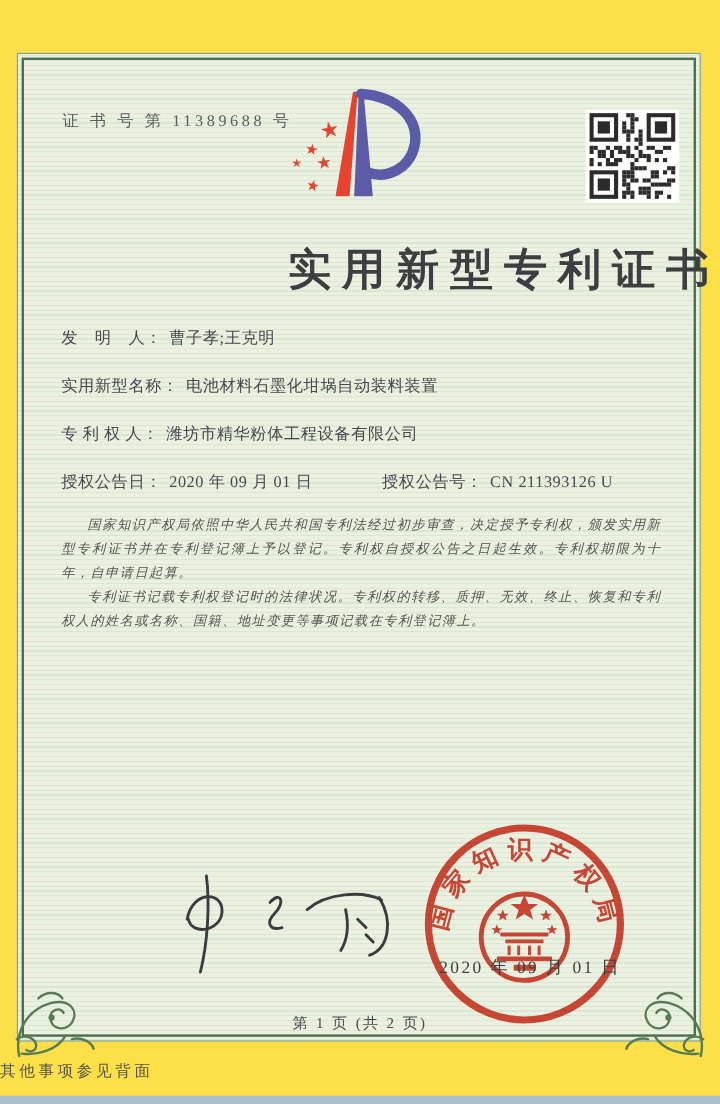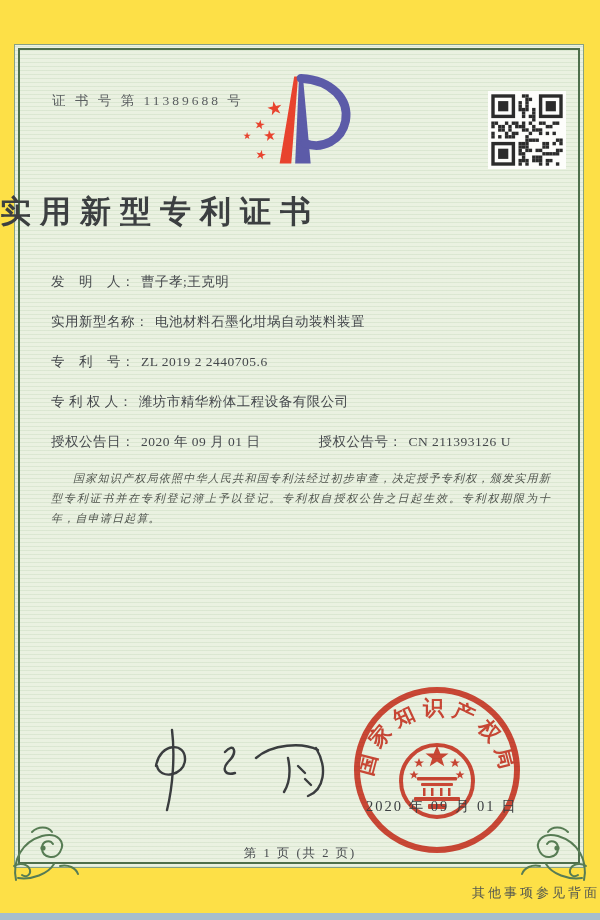--- a/index.html
+++ b/index.html
@@ -15,36 +15,36 @@
     border:1px solid #86a183;background:
       repeating-linear-gradient(0deg, rgba(150,185,140,.18) 0 1px, rgba(0,0,0,0) 1px 4px),
       #eaf1e1;
     box-sizing:border-box;
   }
   .frame-inner{position:absolute;left:3px;top:3px;right:3px;bottom:3px;border:2.5px solid #4e6f4c;}
   .cert-no{position:absolute;left:52px;top:92px;font-size:13.5px;letter-spacing:3px;color:#5a5e60;}
   .logo{position:absolute;left:237px;top:64px;}
   .qr{position:absolute;left:488px;top:91px;background:#fdfdfb;}
   .title{
-    position:absolute;left:0;top:191px;width:100%;text-align:left;
-    font-size:31px;font-weight:700;letter-spacing:9px;color:#3c3f41;
+    position:absolute;left:0;top:201px;width:100%;text-align:right;
+    font-size:36px;font-weight:700;letter-spacing:9px;color:#3c3f41;
   }
   .content{position:absolute;left:51px;top:262px;width:500px;}
   .frow{height:40px;display:flex;align-items:center;font-size:13.5px;color:#45484c;letter-spacing:.5px;white-space:nowrap;}
   .frow .lbl{flex:none;}
   .frow .val{margin-left:6px;}
   .grant2{margin-left:58px;}
   .paras{margin-top:6px;font-size:11px;line-height:1.82;color:#51564f;letter-spacing:1.2px;text-align:justify;font-style:italic;}
   .paras p{margin:0;text-indent:2em;}
   .officer{position:absolute;left:55px;top:748px;font-size:14.5px;letter-spacing:3px;color:#3e4246;line-height:2.2;}
   .sig{position:absolute;left:130px;top:722px;}
   .seal{position:absolute;left:350px;top:683px;mix-blend-mode:multiply;opacity:.92;}
   .seal-date{position:absolute;left:366px;top:797px;font-size:14.5px;letter-spacing:2px;color:#3c3f42;z-index:4;}
   .page-footer{position:absolute;left:0;top:845px;width:100%;text-align:center;font-size:12.5px;letter-spacing:2px;color:#474b4e;}
-  .back-note{position:absolute;left:0;top:884px;width:100%;text-align:right;font-size:13px;letter-spacing:3px;color:#53574f;}
+  .back-note{position:absolute;left:0;top:884px;width:100%;text-align:left;font-size:13px;letter-spacing:3px;color:#53574f;}
   .orn{position:absolute;top:822px;z-index:2;}
   .orn.left{left:8px;}
   .orn.right{right:8px;transform:scaleX(-1);}
 </style>
 </head>
 <body>
 
 <div class="page">
 
   <div class="frame">
@@ -191,36 +191,33 @@
   <div class="content">
     <div class="frow">
       <span class="lbl">发　明　人：</span>
       <span class="val">曹子孝;王克明</span>
     </div>
     <div class="frow">
       <span class="lbl">实用新型名称：</span>
       <span class="val">电池材料石墨化坩埚自动装料装置</span>
     </div>
     <div class="frow">
-      <span class="lbl">专　利　号：</span>
-      <span class="val">ZL 2019 2 2440705.6</span>
-    </div>
-    <div class="frow">
       <span class="lbl">专 利 权 人：</span>
       <span class="val">潍坊市精华粉体工程设备有限公司</span>
     </div>
     <div class="frow">
       <span class="lbl">授权公告日：</span>
       <span class="val">2020 年 09 月 01 日</span>
       <span class="lbl grant2">授权公告号：</span>
       <span class="val">CN 211393126 U</span>
     </div>
 
     <div class="paras">
       <p>国家知识产权局依照中华人民共和国专利法经过初步审查，决定授予专利权，颁发实用新型专利证书并在专利登记簿上予以登记。专利权自授权公告之日起生效。专利权期限为十年，自申请日起算。</p>
+      <p>专利证书记载专利权登记时的法律状况。专利权的转移、质押、无效、终止、恢复和专利权人的姓名或名称、国籍、地址变更等事项记载在专利登记簿上。</p>
     </div>
   </div>
 
 
   <svg class="sig" width="220" height="92" viewBox="0 0 220 92">
     <g stroke="#3a3d3f" stroke-width="2.4" fill="none" stroke-linecap="round">
       <path d="M 26,44 C 30,20 56,20 55,38 C 54,54 30,58 27,44"></path>
       <path d="M 42,8 C 45,32 43,64 37,88"></path>
       <path d="M 95,30 C 104,20 108,30 99,39 C 91,47 95,54 105,51"></path>
       <path d="M 126,36 C 142,22 172,20 188,28"></path>

